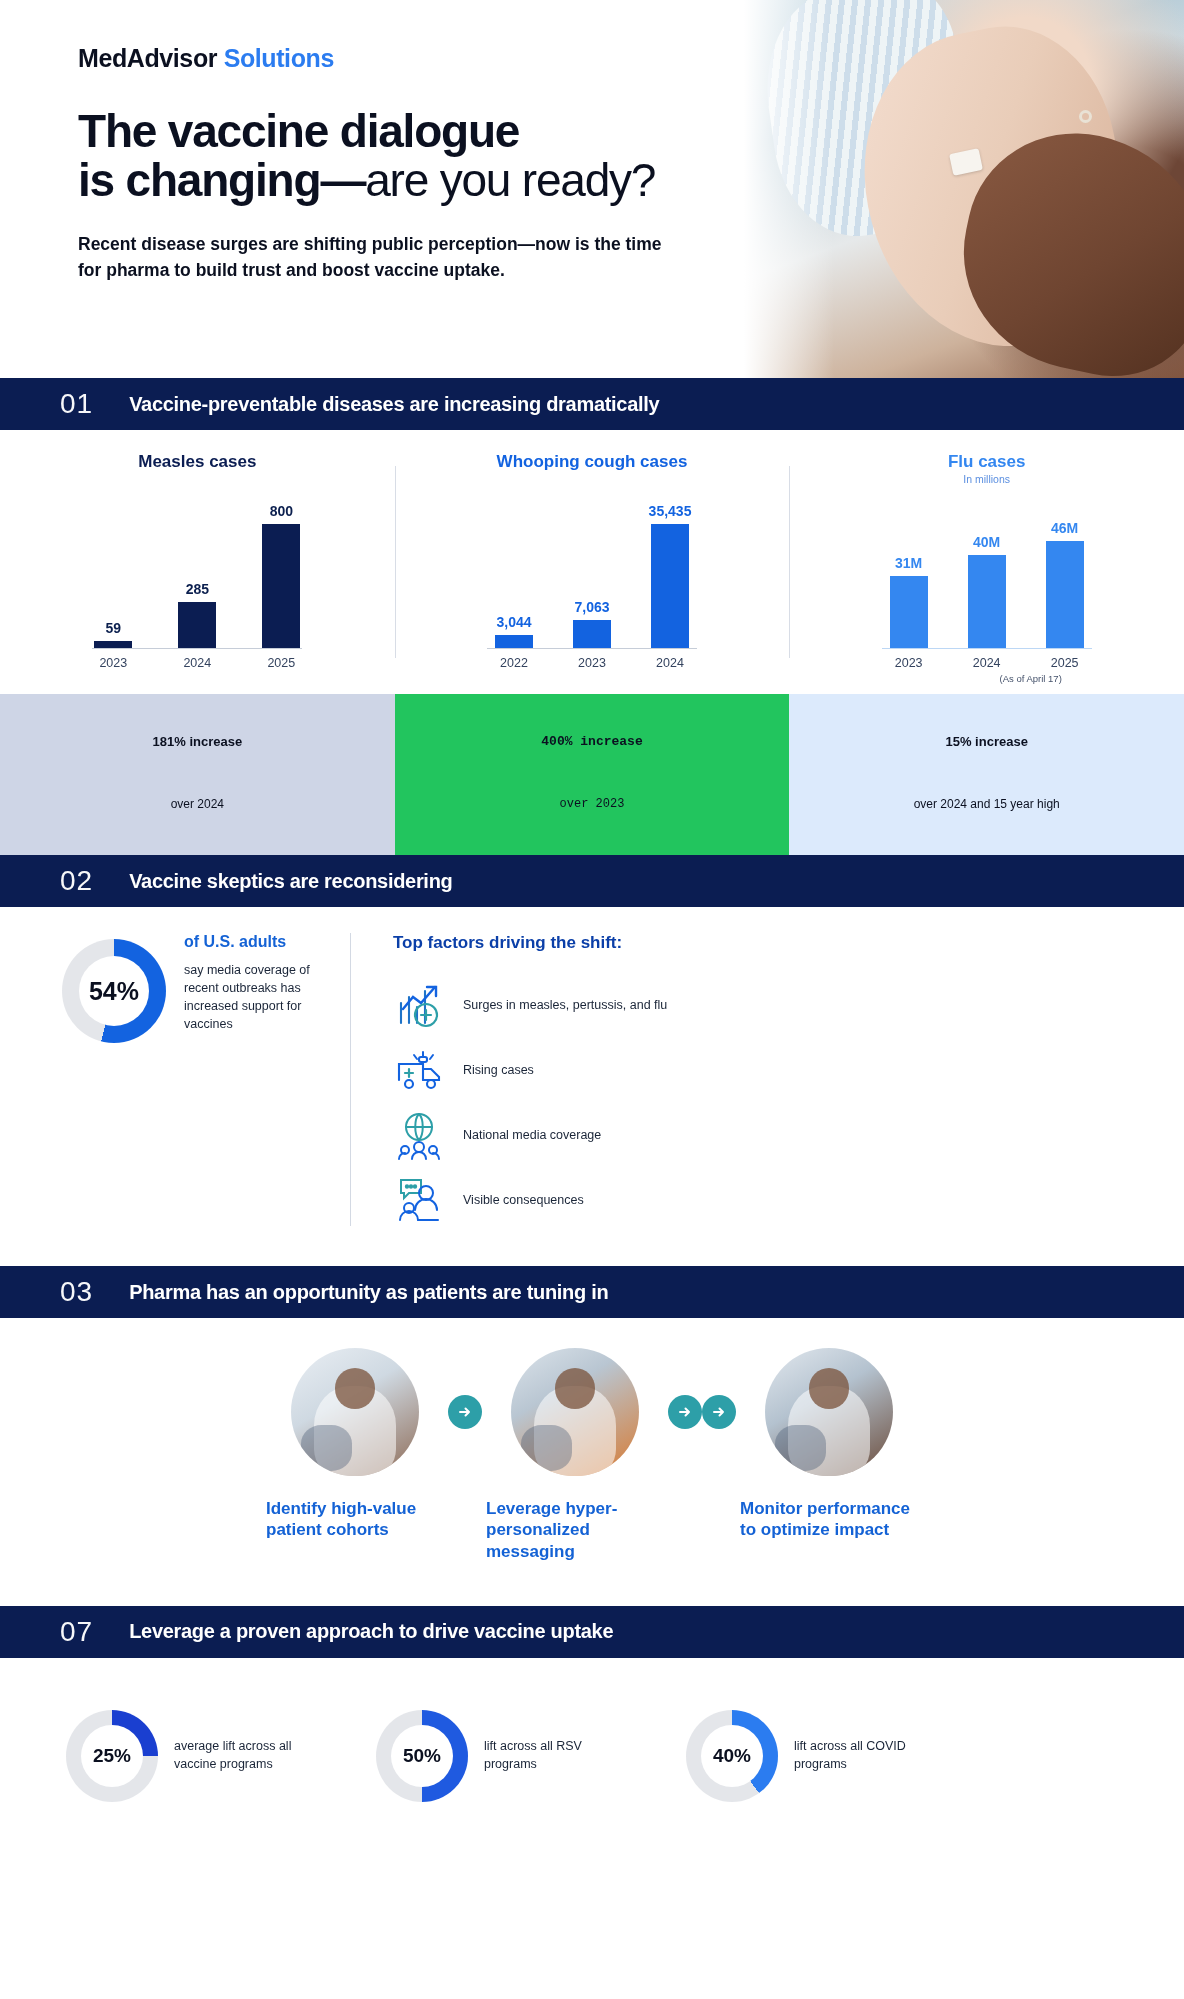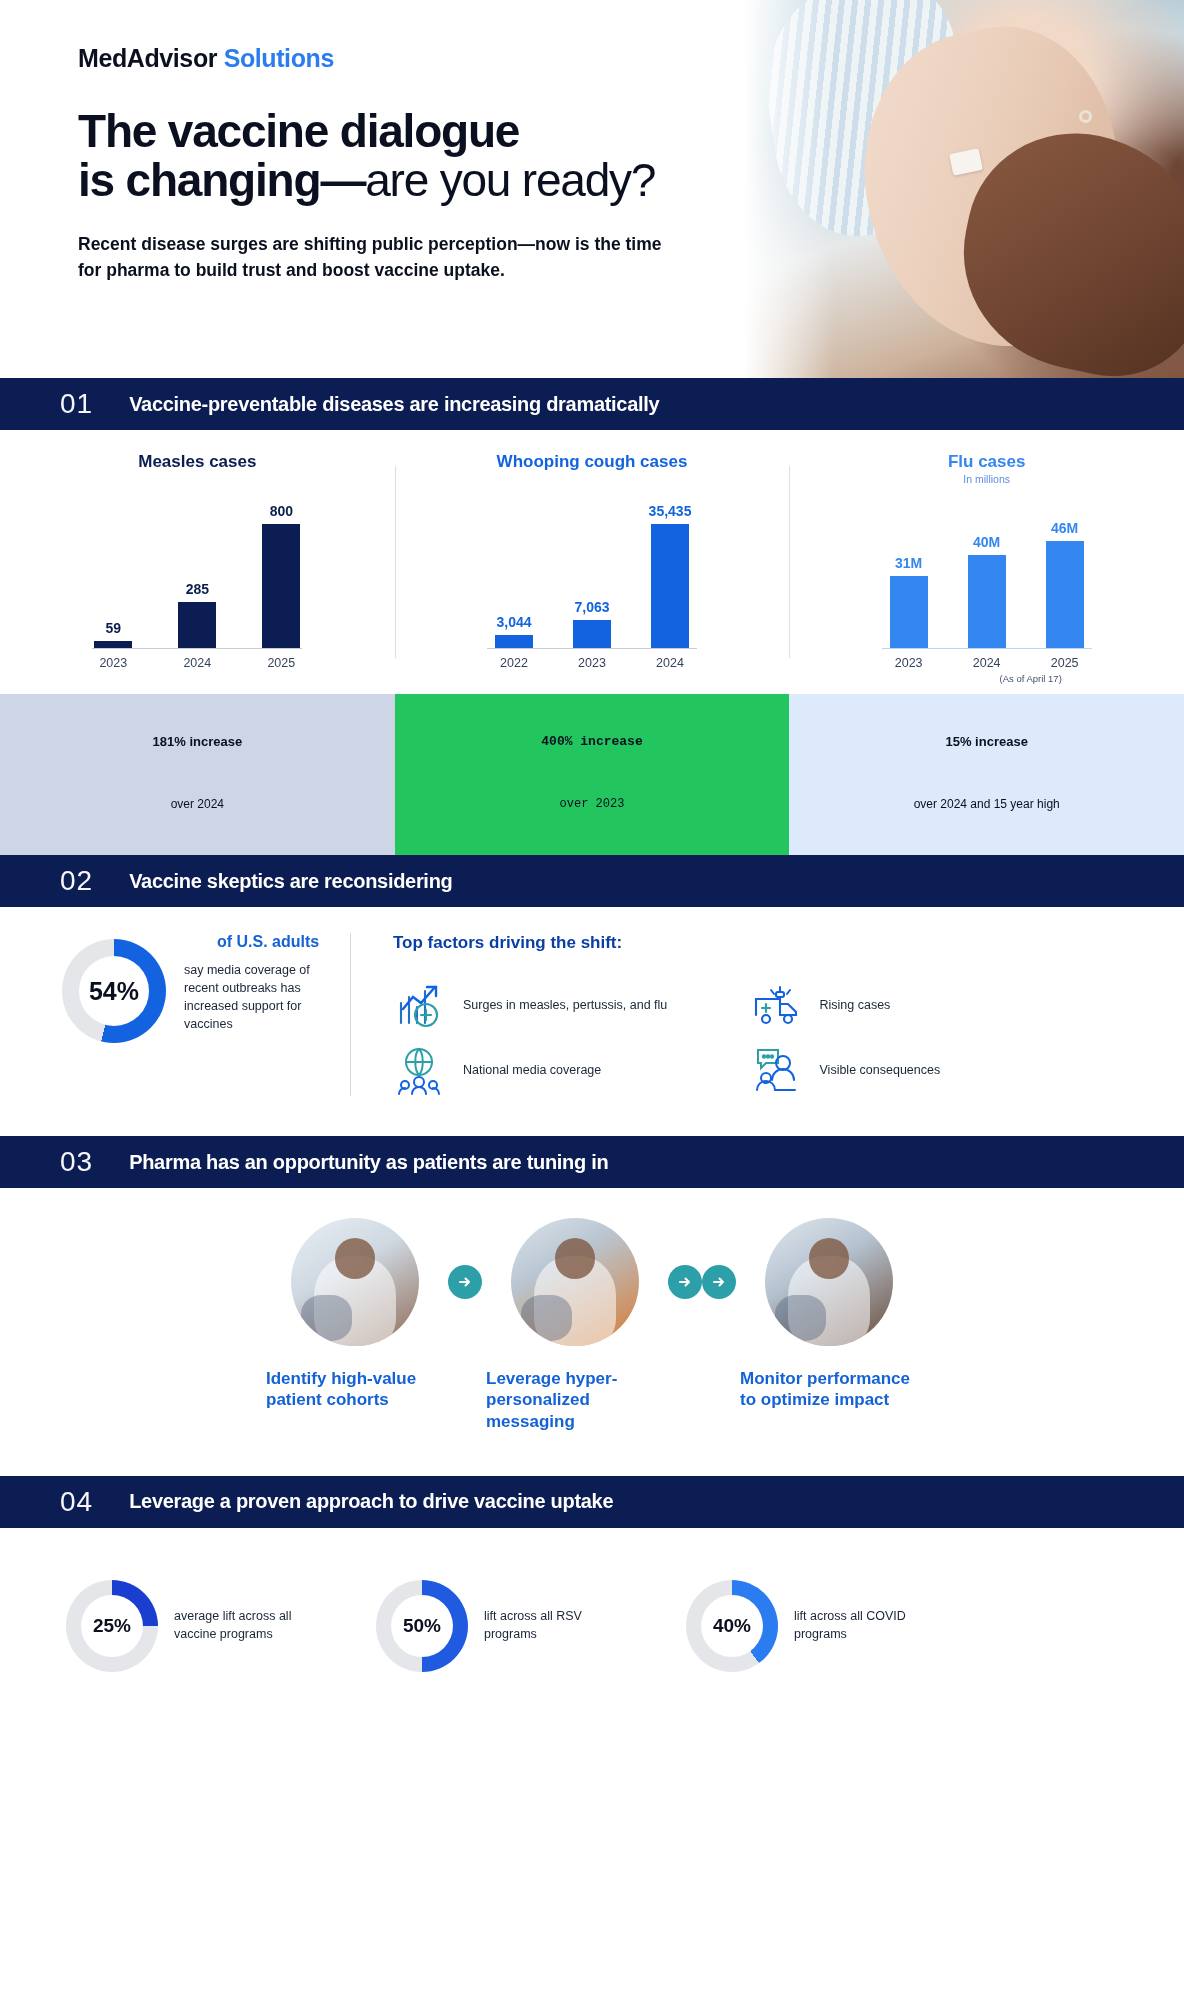--- a/index.html
+++ b/index.html
@@ -108,25 +108,25 @@
 
   
   .sec2 { background: #fff; padding: 26px 0 40px; display: flex; }
   .donut-block { width: 350px; display: flex; align-items: flex-start; padding-left: 62px; gap: 18px; }
   .donut { width: 104px; height: 104px; border-radius: 50%; position: relative; flex: none; margin-top: 6px; }
   .donut .hole {
     position: absolute; inset: 17px; background: #fff; border-radius: 50%;
     display: flex; align-items: center; justify-content: center;
     font-size: 25px; font-weight: 700; color: #0b1020;
   }
-  .donut-text .d-head { font-size: 16px; font-weight: 700; color: #1462d5; margin-left: 33px; }
+  .donut-text .d-head { font-size: 16px; font-weight: 700; color: #1462d5; }
   .donut-text .d-body { font-size: 12.5px; line-height: 1.45; color: #1a2538; margin-top: 10px; max-width: 150px; }
   .factors { flex: 1; border-left: 1px solid #d3d9e3; padding-left: 42px; }
   .factors h3 { font-size: 17px; font-weight: 700; color: #0b3fa8; margin-bottom: 26px; }
-  .fgrid { display: grid; grid-template-columns: 1fr 1fr; row-gap: 36px; column-gap: 14px; max-width: 700px; gap: 13px; }
+  .fgrid { display: grid; grid-template-columns: 1fr; row-gap: 36px; column-gap: 14px; max-width: 700px; gap: 13px; }
   .fitem { display: flex; align-items: center; gap: 14px; }
   .fitem .ficon { width: 56px; height: 52px; flex: none; }
   .fitem .flabel { font-size: 12.5px; line-height: 1.35; color: #1a2538; }
 
   
   .sec3 { background: #fff; padding: 30px 0 44px; }
   .steps { display: flex; align-items: flex-start; justify-content: center; gap: 0; padding: 0 56px; }
   .step { width: 186px; text-align: left; }
   .photo {
     width: 128px; height: 128px; border-radius: 50%; margin: 0 auto 22px; overflow: hidden; position: relative;
@@ -413,21 +413,21 @@
             <div class="f2"></div>
             <div class="f3"></div>
           </div>
         <div class="step-title">Monitor performance to optimize impact</div>
       </div>
 
     </div>
   </div>
 
   <div class="secbar">
-    <span class="num">04</span>
+    <span class="num">07</span>
     <span class="ttl">Leverage a proven approach to drive vaccine uptake</span>
   </div>
 
   <div class="sec4">
     <div class="kpi">
       <div class="donut2" style="background: conic-gradient(#1a3fd0 0% 25%, #e4e6ea 25% 100%);">
         <div class="hole2">25%</div>
       </div>
       <div class="ktext">average lift across all vaccine programs</div>
     </div>

